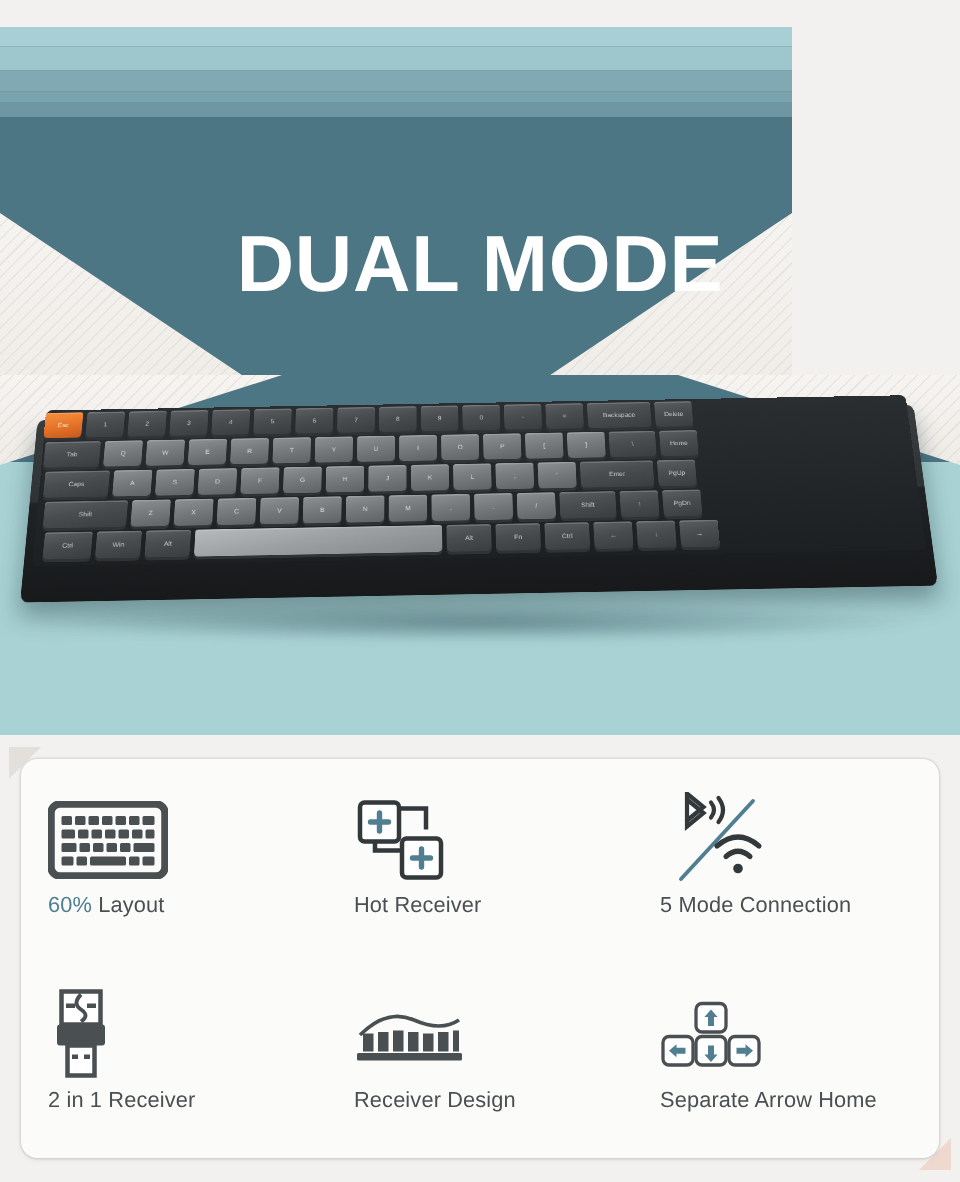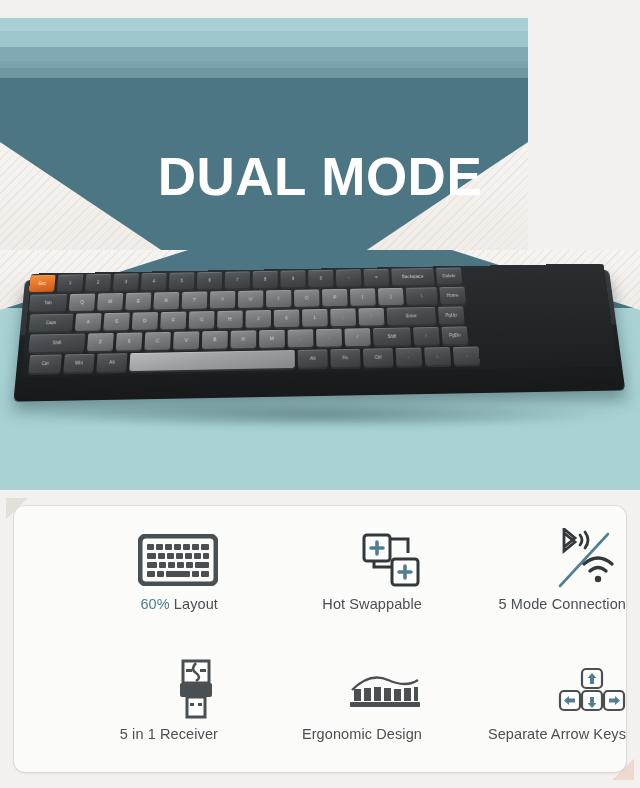--- a/index.html
+++ b/index.html
@@ -94,21 +94,21 @@
   .corner-tl{left:6px;top:8px;
     background:linear-gradient(135deg,#e3e0db 0%,#e3e0db 48%,rgba(0,0,0,0) 49%);}
   .corner-br{right:6px;bottom:8px;
     background:linear-gradient(315deg,#efd9cf 0%,#efd9cf 48%,rgba(0,0,0,0) 49%);}
   .panel{position:absolute;left:14px;top:16px;width:612px;height:266px;
     background:#fbfbfa;border-radius:11px;
     box-shadow:0 1px 3px rgba(90,90,90,.13), 0 0 0 1px rgba(225,223,219,.9);}
   .frow{position:absolute;left:0;width:612px;display:flex;}
   .frow-1{top:18px;}
   .frow-2{top:148px;}
-  .fcell{flex:1;display:flex;flex-direction:column;align-items:flex-end;margin-left:18px;}
+  .fcell{flex:1;display:flex;flex-direction:column;align-items:flex-start;margin-left:18px;}
   .ficon{height:72px;display:flex;align-items:center;justify-content:center;}
   .flabel{font-size:14.5px;color:#4a4f52;letter-spacing:.1px;white-space:nowrap;}
   .flabel .accent{color:#4f7f90;}
 </style>
 </head>
 <body>
 
 <div id="root">
 
   <section class="hero">
@@ -261,21 +261,21 @@
           <div class="ficon">
             <svg width="62" height="58" viewBox="0 0 62 58">
               <path d="M28 8 H48 V22" fill="none" stroke="#33383b" stroke-width="3"></path>
               <path d="M34 36 H14 V22" fill="none" stroke="#33383b" stroke-width="3"></path>
               <rect x="4" y="4" width="26" height="26" rx="3" fill="#fff" stroke="#33383b" stroke-width="3"></rect>
               <path d="M17 11 V23 M11 17 H23" stroke="#4f7f90" stroke-width="3.6" stroke-linecap="round"></path>
               <rect x="32" y="28" width="26" height="26" rx="3" fill="#fff" stroke="#33383b" stroke-width="3"></rect>
               <path d="M45 35 V47 M39 41 H51" stroke="#4f7f90" stroke-width="3.6" stroke-linecap="round"></path>
             </svg>
           </div>
-          <div class="flabel"><span class="accent"></span><span>Hot Swappable</span></div>
+          <div class="flabel"><span class="accent"></span><span>Hot Receiver</span></div>
         </div>
 
         <div class="fcell">
           <div class="ficon">
             <svg width="80" height="64" viewBox="0 0 80 64">
               <g stroke="#33383b" fill="none" stroke-width="2.8" stroke-linecap="round">
                 <path d="M18 5 L29 14 L18 23 V1 L29 10 L18 19"></path>
                 <path d="M34 7 Q38 12 34 17"></path>
                 <path d="M39 4 Q45 12 39 20"></path>
               </g>
@@ -300,60 +300,60 @@
               <rect x="9" y="2" width="26" height="22" fill="#fff" stroke="#4a4f52" stroke-width="3"></rect>
               <path d="M22 4 Q16 10 22 14 Q28 18 22 22" fill="none" stroke="#4a4f52" stroke-width="2.6"></path>
               <rect x="12" y="10" width="6" height="3" fill="#4a4f52"></rect>
               <rect x="26" y="10" width="6" height="3" fill="#4a4f52"></rect>
               <rect x="6" y="24" width="32" height="14" rx="2" fill="#4a4f52"></rect>
               <rect x="13" y="38" width="18" height="20" fill="#fff" stroke="#4a4f52" stroke-width="3"></rect>
               <rect x="16" y="44" width="4" height="3" fill="#4a4f52"></rect>
               <rect x="24" y="44" width="4" height="3" fill="#4a4f52"></rect>
             </svg>
           </div>
-          <div class="flabel"><span class="accent"></span><span>5 in 1 Receiver</span></div>
+          <div class="flabel"><span class="accent"></span><span>2 in 1 Receiver</span></div>
         </div>
 
         <div class="fcell">
           <div class="ficon">
             <svg width="74" height="44" viewBox="0 0 74 44">
               <path d="M4 22 Q22 4 40 12 Q58 20 70 12" fill="none" stroke="#4a4f52" stroke-width="2.4"></path>
               <g fill="#4a4f52">
                 <rect x="6" y="21" width="7" height="12"></rect>
                 <rect x="16" y="20" width="7" height="13"></rect>
                 <rect x="26" y="19" width="7" height="14"></rect>
                 <rect x="36" y="20" width="7" height="13"></rect>
                 <rect x="46" y="21" width="7" height="12"></rect>
                 <rect x="56" y="20" width="7" height="13"></rect>
                 <rect x="66" y="19" width="4" height="14"></rect>
               </g>
               <rect x="2" y="34" width="70" height="5" rx="1" fill="#4a4f52"></rect>
             </svg>
           </div>
-          <div class="flabel"><span class="accent"></span><span>Ergonomic Design</span></div>
+          <div class="flabel"><span class="accent"></span><span>Receiver Design</span></div>
         </div>
 
         <div class="fcell">
           <div class="ficon">
             <svg width="68" height="46" viewBox="0 0 68 46">
               <g fill="#fff" stroke="#4a4f52" stroke-width="2.2">
                 <rect x="24" y="2" width="20" height="19" rx="4"></rect>
                 <rect x="2" y="24" width="20" height="19" rx="4"></rect>
                 <rect x="24" y="24" width="20" height="19" rx="4"></rect>
                 <rect x="46" y="24" width="20" height="19" rx="4"></rect>
               </g>
               <g fill="#4f7f90">
                 <path d="M34 6 L38.4 11 H36 V17 H32 V11 H29.6 Z"></path>
                 <path d="M34 41 L29.6 36 H32 V30 H36 V36 H38.4 Z"></path>
                 <path d="M6 33.5 L11 29.1 V31.5 H17 V35.5 H11 V37.9 Z"></path>
                 <path d="M62 33.5 L57 37.9 V35.5 H51 V31.5 H57 V29.1 Z"></path>
               </g>
             </svg>
           </div>
-          <div class="flabel"><span class="accent"></span><span>Separate Arrow Keys</span></div>
+          <div class="flabel"><span class="accent"></span><span>Separate Arrow Home</span></div>
         </div>
 
       </div>
 
     </div>
   </section>
 
 </div>
 
 </body></html>

